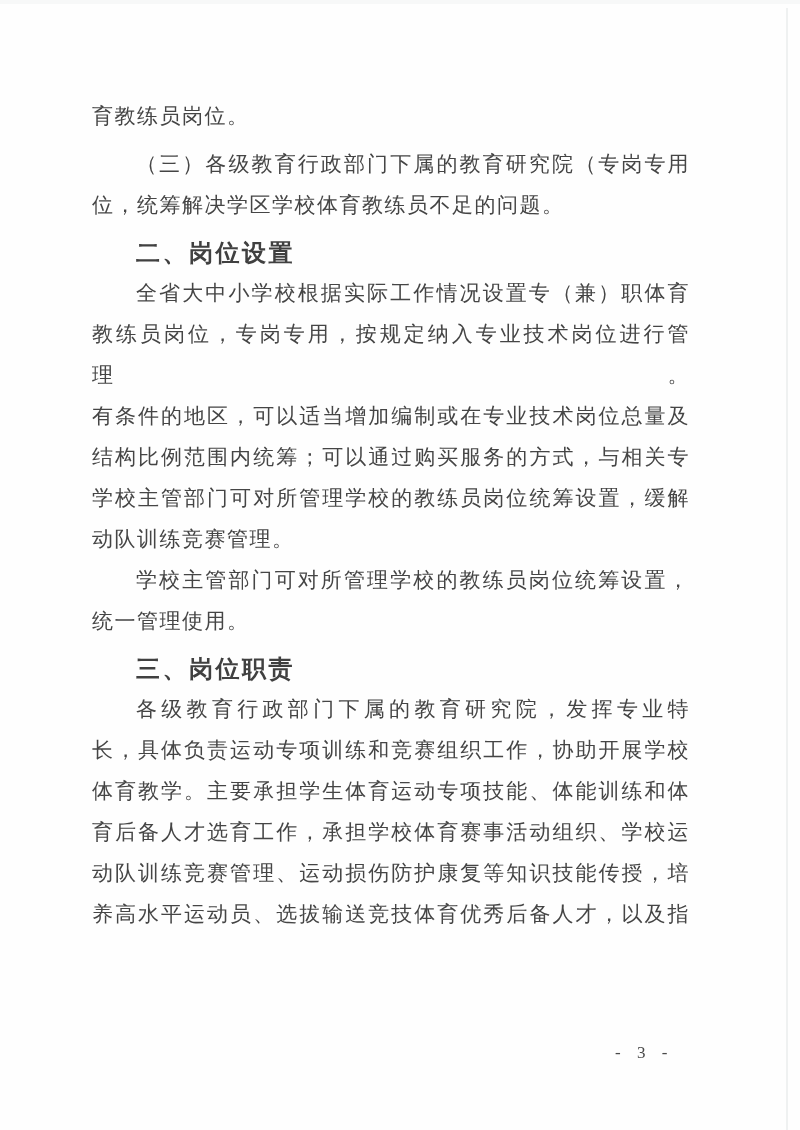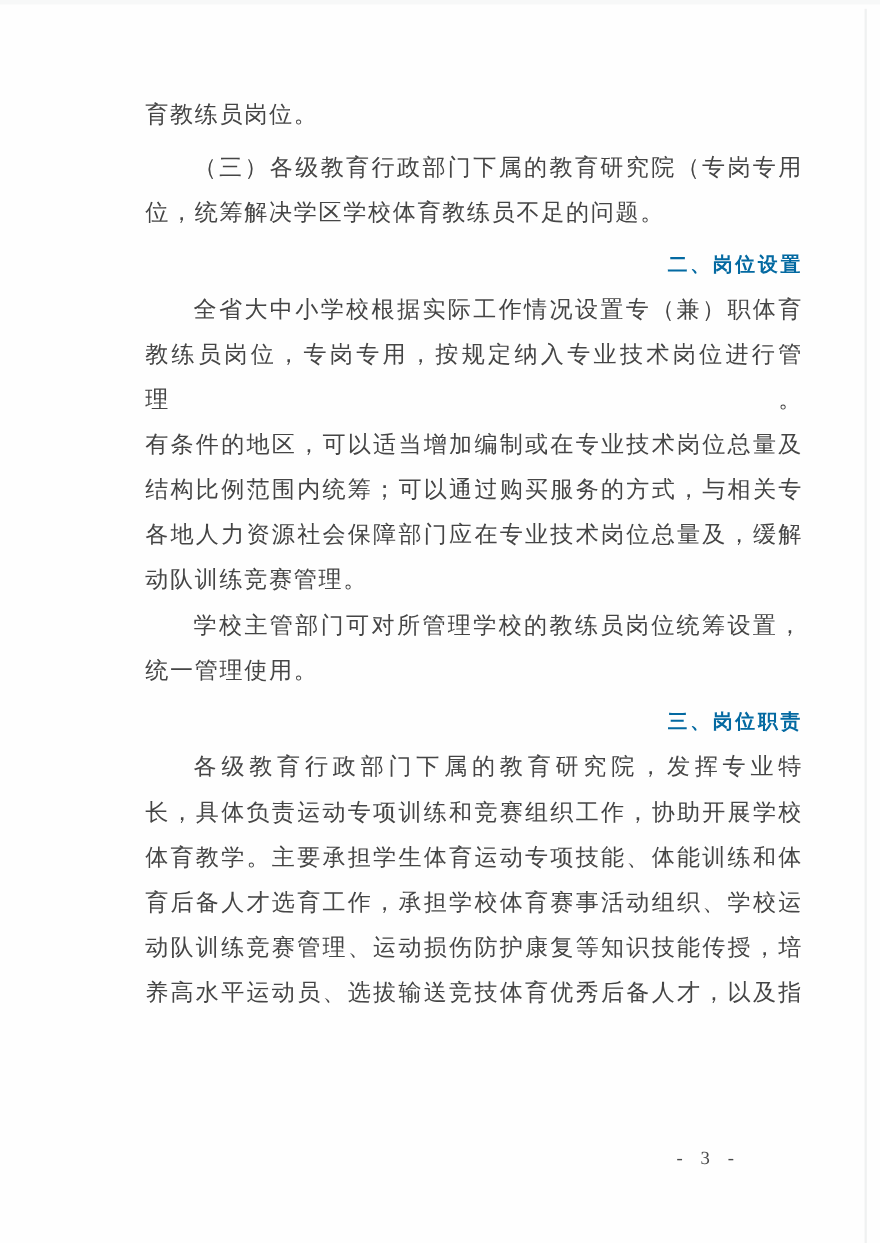--- a/index.html
+++ b/index.html
@@ -32,24 +32,23 @@
     position: absolute;
     left: 0;
     top: 0;
     width: 800px;
     height: 4px;
     background: #f7f8f8;
   }
   .textblock {
     position: absolute;
     left: 92px;
-    top: 84px;
+    top: 96px;
     width: 598px;
     color: #454545;
-    margin-left: 40px;
   }
   .line {
     font-size: 21px;
     line-height: 41px;
     letter-spacing: 1.5px;
     color: #454545;
     text-align: left;
   }
   
   .j {
@@ -59,25 +58,24 @@
   }
   .ind {
     text-indent: 44px;
   }
   .mt {
     margin-top: 7px;
   }
   .head {
     font-family: "Liberation Sans", "DejaVu Sans", sans-serif;
     font-weight: bold;
-    color: #0369a1;
-    font-size: 18px;
+    color: #404040;
+    font-size: 24px;
     letter-spacing: 2.5px;
     margin-top: 6px;
-    text-align: right;
   }
   .page-number {
     position: absolute;
     left: 615px;
     top: 1042px;
     font-size: 17px;
     line-height: 22px;
     letter-spacing: 6px;
     color: #4a4a4a;
     font-family: "Liberation Serif", "DejaVu Serif", serif;
@@ -93,21 +91,21 @@
 
   <div class="textblock">
     <div class="line">育教练员岗位。</div>
     <div class="line ind j mt">（三）各级教育行政部门下属的教育研究院（专岗专用</div>
     <div class="line">位，统筹解决学区学校体育教练员不足的问题。</div>
     <div class="line head ind">二、岗位设置</div>
     <div class="line ind j">全省大中小学校根据实际工作情况设置专（兼）职体育</div>
     <div class="line j">教练员岗位，专岗专用，按规定纳入专业技术岗位进行管理。</div>
     <div class="line j">有条件的地区，可以适当增加编制或在专业技术岗位总量及</div>
     <div class="line j">结构比例范围内统筹；可以通过购买服务的方式，与相关专</div>
-    <div class="line j">各地人力资源社会保障部门应在专业技术岗位总量及，缓解</div>
+    <div class="line j">学校主管部门可对所管理学校的教练员岗位统筹设置，缓解</div>
     <div class="line">动队训练竞赛管理。</div>
     <div class="line ind j">学校主管部门可对所管理学校的教练员岗位统筹设置，</div>
     <div class="line">统一管理使用。</div>
     <div class="line head ind">三、岗位职责</div>
     <div class="line ind j">各级教育行政部门下属的教育研究院，发挥专业特</div>
     <div class="line j">长，具体负责运动专项训练和竞赛组织工作，协助开展学校</div>
     <div class="line j">体育教学。主要承担学生体育运动专项技能、体能训练和体</div>
     <div class="line j">育后备人才选育工作，承担学校体育赛事活动组织、学校运</div>
     <div class="line j">动队训练竞赛管理、运动损伤防护康复等知识技能传授，培</div>
     <div class="line j">养高水平运动员、选拔输送竞技体育优秀后备人才，以及指</div>

